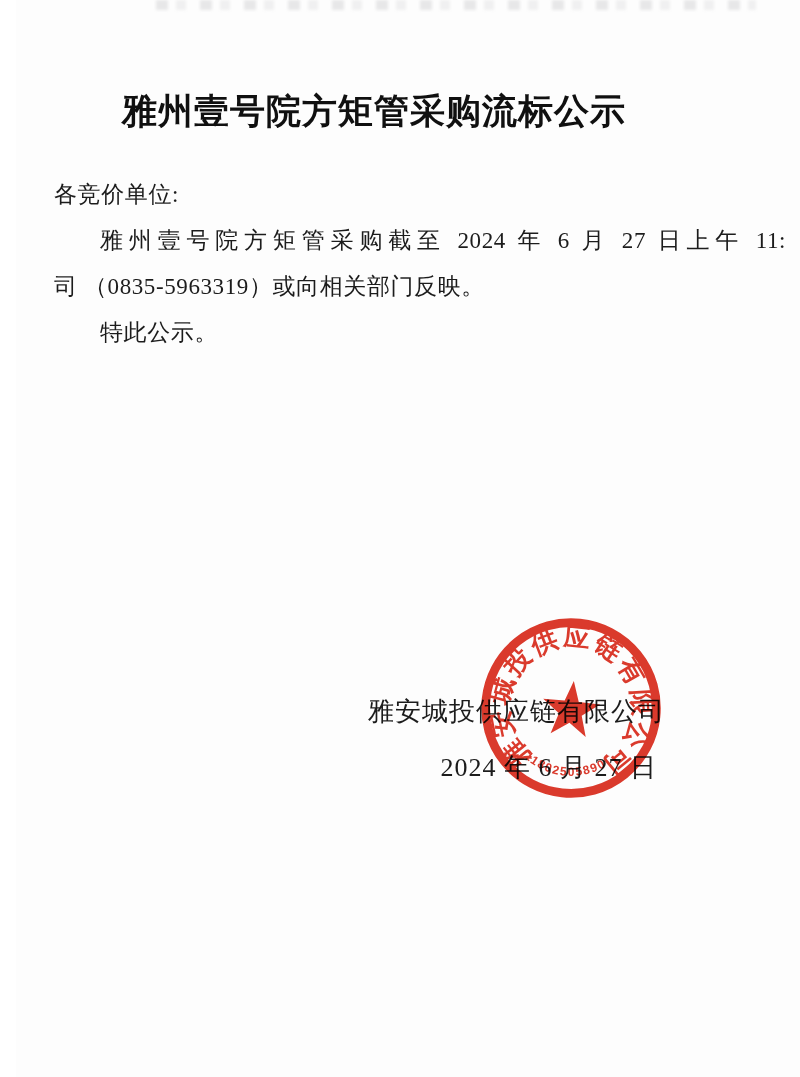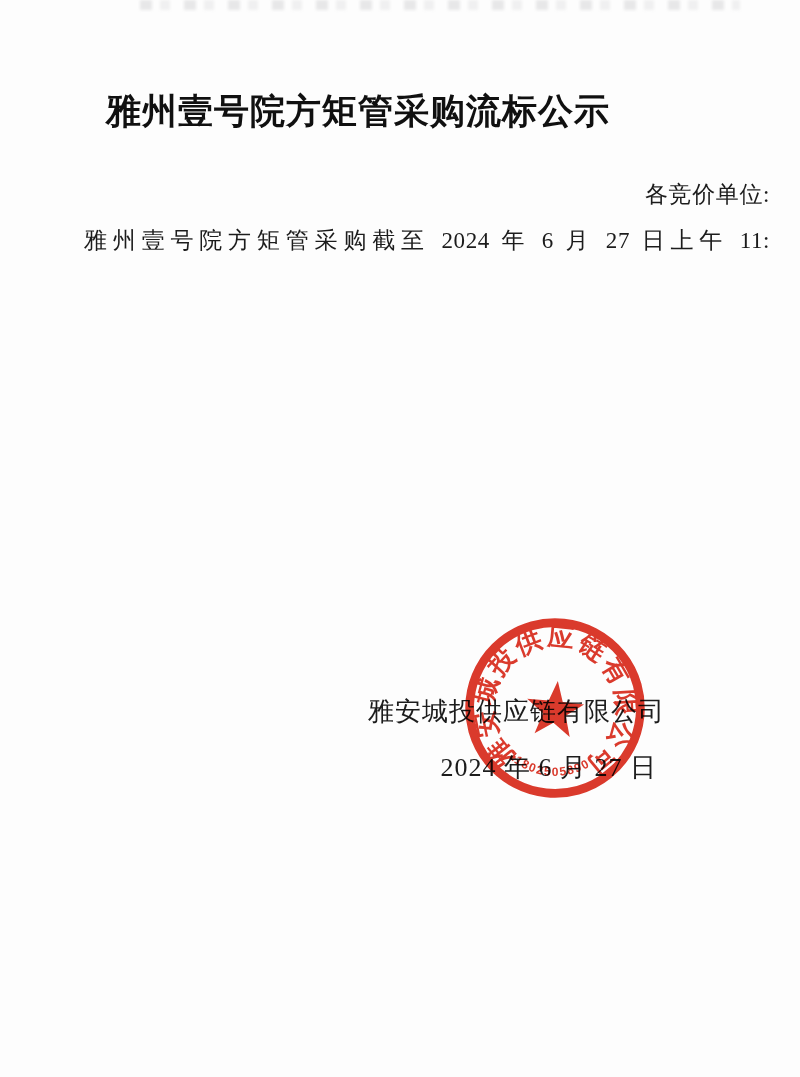--- a/index.html
+++ b/index.html
@@ -7,20 +7,21 @@
     width:800px;height:1077px;
     background:#ffffff;
     font-family:"Liberation Serif","DejaVu Serif",serif;
     position:relative;
     overflow:hidden;
   }
   .page{
     position:absolute;inset:0;
     background:#fdfdfd;
     color:#1c1c1c;
+    margin-left:16px;
   }
   
   .bleed-strip{
     position:absolute;top:0;left:140px;width:600px;height:10px;
     background:repeating-linear-gradient(90deg,
       rgba(140,140,145,.35) 0 12px, rgba(0,0,0,0) 12px 20px,
       rgba(160,160,165,.25) 20px 30px, rgba(0,0,0,0) 30px 44px);
     filter:blur(1.6px);
     opacity:.55;
   }
@@ -34,21 +35,20 @@
     white-space:nowrap;
   }
   .body-block{
     position:absolute;top:172px;left:38px;width:732px;
     font-size:23px;
     letter-spacing:.6px;
   }
   .body-line{
     height:46px;line-height:46px;
     white-space:nowrap;
-    text-align:right;
   }
   .body-line.indent{ text-indent:2em; }
   .body-line.full{
     white-space:normal;
     text-align:justify;
     text-align-last:justify;
   }
   .sig-company{
     position:absolute;top:694px;left:0;right:135px;
     text-align:right;
@@ -74,20 +74,22 @@
 
 <div class="page">
 
   <div class="bleed-strip"></div>
 
   <div class="title">雅州壹号院方矩管采购流标公示</div>
 
   <div class="body-block">
     <div class="body-line">各竞价单位:</div>
     <div class="body-line indent full">雅州壹号院方矩管采购截至 2024 年 6 月 27 日上午 11:</div>
+    <div class="body-line">司 （0835-5963319）或向相关部门反映。</div>
+    <div class="body-line indent">特此公示。</div>
   </div>
 
   <div class="sig-company">雅安城投供应链有限公司</div>
   <div class="sig-date">2024 年 6 月 27 日</div>
 
   <div class="stamp">
     <svg viewBox="0 0 200 200" xmlns="http://www.w3.org/2000/svg">
       <defs>
         <path id="seal-top-arc" d="M 54.7,145.3 A 64,64 0 1 1 145.3,145.3" fill="none"></path>
         <path id="seal-bottom-arc" d="M 59.8,157.3 A 70,70 0 0 0 140.2,157.3" fill="none"></path>

